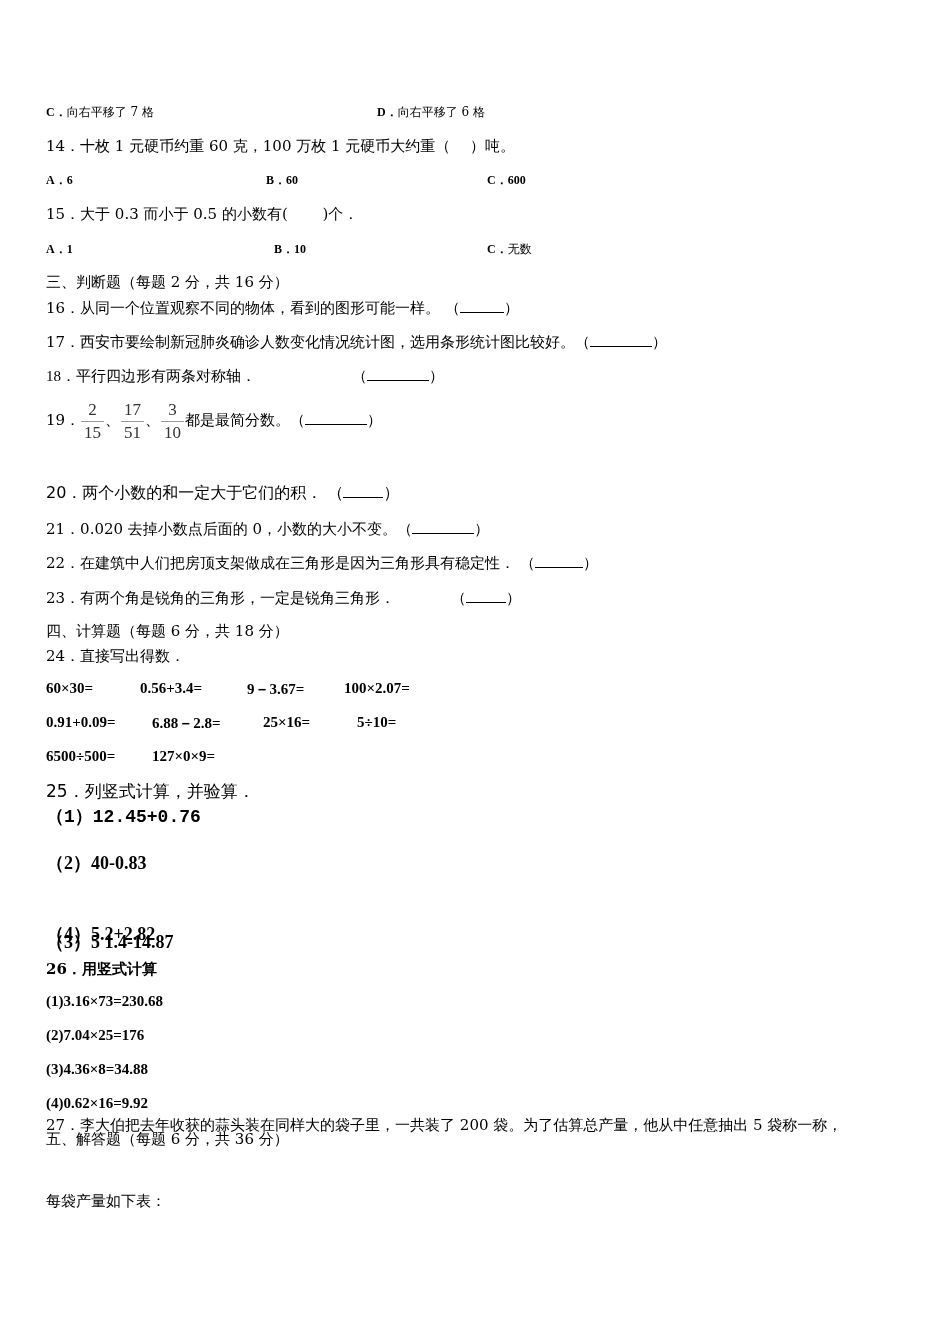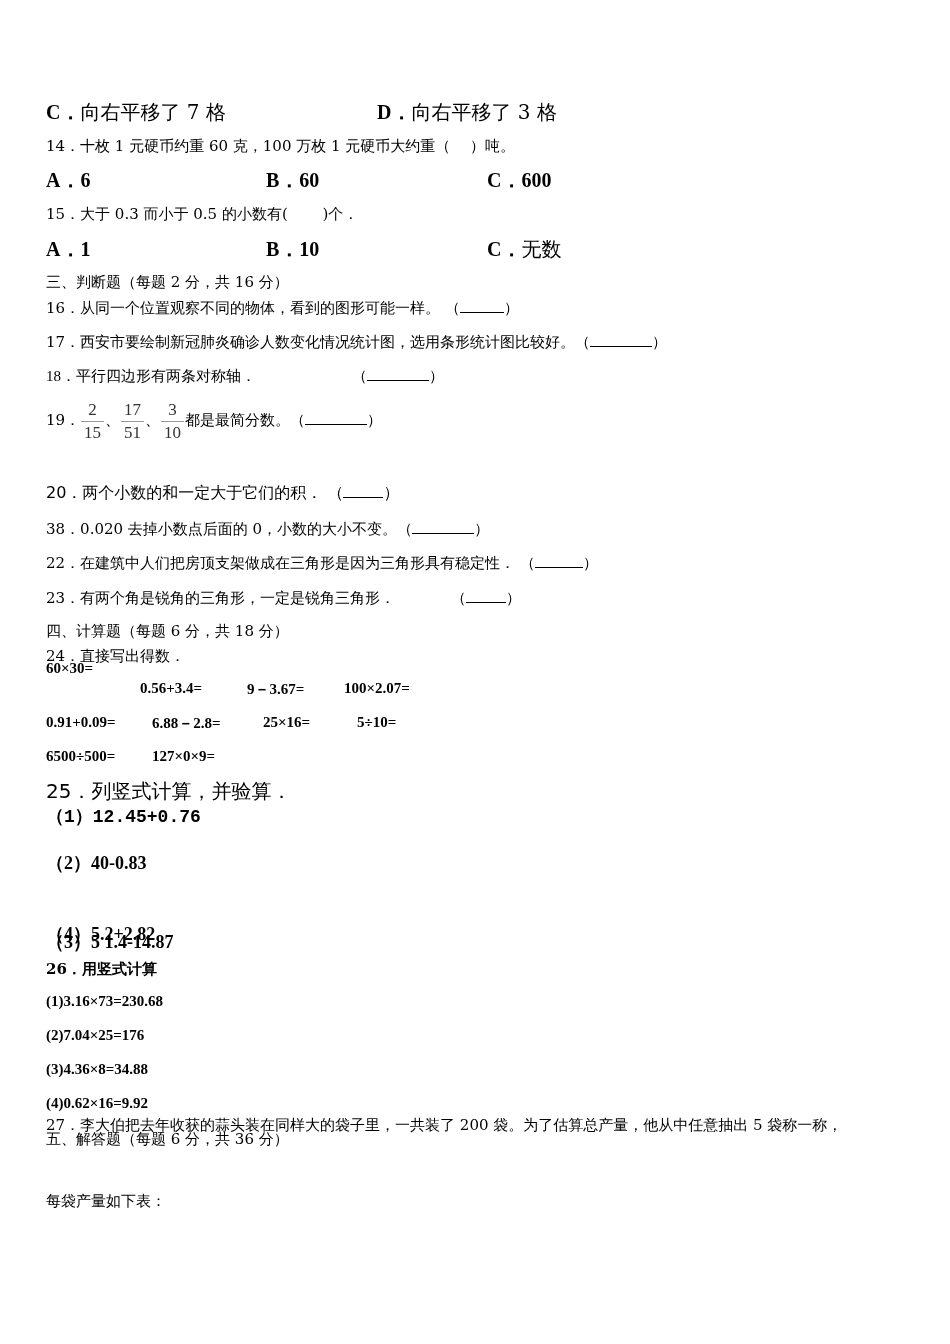--- a/index.html
+++ b/index.html
@@ -19,21 +19,21 @@
       position: absolute;
       left: 46px;
       white-space: nowrap;
       font-size: 15px;
       line-height: 20px;
     }
     .sans { font-family: "DejaVu Sans", "Liberation Sans", sans-serif; }
     .opt {
       position: absolute;
       white-space: nowrap;
-      font-size: 20px;
+      font-size: 12px;
       line-height: 20px;
     }
     .opt .letter { font-weight: bold; font-family: "Liberation Serif", serif; }
     .opt .val { font-weight: bold; font-family: "Liberation Serif", serif; }
     .blank {
       display: inline-block;
       border-bottom: 1px solid #000;
       height: 14px;
       vertical-align: baseline;
     }
@@ -73,21 +73,21 @@
       font-family: "Liberation Serif", serif;
     }
   </style>
 </head>
 <body>
 
 <div class="opt" style="left:46px; top:102px;">
   <span class="letter">C．</span><span>向右平移了 7 格</span>
 </div>
 <div class="opt" style="left:377px; top:102px;">
-  <span class="letter">D．</span><span>向右平移了 3 格</span>
+  <span class="letter">D．</span><span>向右平移了 6 格</span>
 </div>
 
 <div class="line" style="top:136px;">
   <span>14．</span><span>十枚 1 元硬币约重 60 克，100 万枚 1 元硬币大约重（　 ）吨。</span>
 </div>
 <div class="opt" style="left:46px; top:170px;">
   <span class="letter">A．</span><span class="val">6</span>
 </div>
 <div class="opt" style="left:266px; top:170px;">
   <span class="letter">B．</span><span class="val">60</span>
@@ -95,21 +95,21 @@
 <div class="opt" style="left:487px; top:170px;">
   <span class="letter">C．</span><span class="val">600</span>
 </div>
 
 <div class="line" style="top:204px;">
   <span>15．</span><span>大于 0.3 而小于 0.5 的小数有(　　 )个．</span>
 </div>
 <div class="opt" style="left:46px; top:239px;">
   <span class="letter">A．</span><span class="val">1</span>
 </div>
-<div class="opt" style="left:266px; top:239px;">
+<div class="opt" style="left:274px; top:239px;">
   <span class="letter">B．</span><span class="val">10</span>
 </div>
 <div class="opt" style="left:487px; top:239px;">
   <span class="letter">C．</span><span>无数</span>
 </div>
 
 <div class="line" style="top:272px;">三、判断题（每题 2 分，共 16 分）</div>
 
 <div class="line" style="top:298px;">
   <span>16．</span><span>从同一个位置观察不同的物体，看到的图形可能一样。</span>&nbsp;<span>（</span><span class="blank" style="width:44px;"></span><span>）</span>
@@ -125,51 +125,51 @@
 
 <div class="line" style="top:400px; line-height:40px;">
   <span>19．</span><span class="frac"><span class="num">2</span><span class="den">15</span></span><span>、</span><span class="frac"><span class="num">17</span><span class="den">51</span></span><span>、</span><span class="frac"><span class="num">3</span><span class="den">10</span></span><span>都是最简分数。</span><span>（</span><span class="blank" style="width:62px;"></span><span>）</span>
 </div>
 
 <div class="line sans" style="top:483px; font-size:16px;">
   <span>20．</span><span>两个小数的和一定大于它们的积．</span>&nbsp;<span>（</span><span class="blank" style="width:40px;"></span><span>）</span>
 </div>
 
 <div class="line" style="top:519px;">
-  <span>38．</span><span>0.020 去掉小数点后面的 0，小数的大小不变。</span><span>（</span><span class="blank" style="width:62px;"></span><span>）</span>
+  <span>21．</span><span>0.020 去掉小数点后面的 0，小数的大小不变。</span><span>（</span><span class="blank" style="width:62px;"></span><span>）</span>
 </div>
 
 <div class="line" style="top:553px;">
   <span>22．</span><span>在建筑中人们把房顶支架做成在三角形是因为三角形具有稳定性．</span>&nbsp;<span>（</span><span class="blank" style="width:48px;"></span><span>）</span>
 </div>
 
 <div class="line" style="top:588px;">
   <span>23．</span><span>有两个角是锐角的三角形，一定是锐角三角形．</span><span style="display:inline-block; width:56px;"></span><span>（</span><span class="blank" style="width:40px;"></span><span>）</span>
 </div>
 
 <div class="line" style="top:621px;">四、计算题（每题 6 分，共 18 分）</div>
 
 <div class="line" style="top:646px;">
   <span>24．</span><span>直接写出得数．</span>
 </div>
 
-<div class="calc" style="left:46px; top:660px;">60×30=</div>
+<div class="calc" style="left:46px; top:680px;">60×30=</div>
 <div class="calc" style="left:140px; top:680px;">0.56+3.4=</div>
 <div class="calc" style="left:247px; top:680px;">9－3.67=</div>
 <div class="calc" style="left:344px; top:680px;">100×2.07=</div>
 
 <div class="calc" style="left:46px; top:714px;">0.91+0.09=</div>
 <div class="calc" style="left:152px; top:714px;">6.88－2.8=</div>
 <div class="calc" style="left:263px; top:714px;">25×16=</div>
 <div class="calc" style="left:357px; top:714px;">5÷10=</div>
 
 <div class="calc" style="left:46px; top:748px;">6500÷500=</div>
 <div class="calc" style="left:152px; top:748px;">127×0×9=</div>
 
-<div class="line sans" style="top:781px; font-size:20px;">
+<div class="line sans" style="top:781px; font-size:17px;">
   <span>25．</span><span>列竖式计算，并验算．</span>
 </div>
 <div class="sub25" style="top:804px;font-family:Liberation Mono, monospace;">（1）12.45+0.76</div>
 <div class="sub25" style="top:851px;">（2）40-0.83</div>
 <div class="sub25" style="top:930px;">（3）5 1.4-14.87</div>
 <div class="sub25" style="top:922px;">（4）5.2+2.82</div>
 
 <div class="line" style="top:959px;font-weight:bold;">
   <span>26．</span><span>用竖式计算</span>
 </div>

